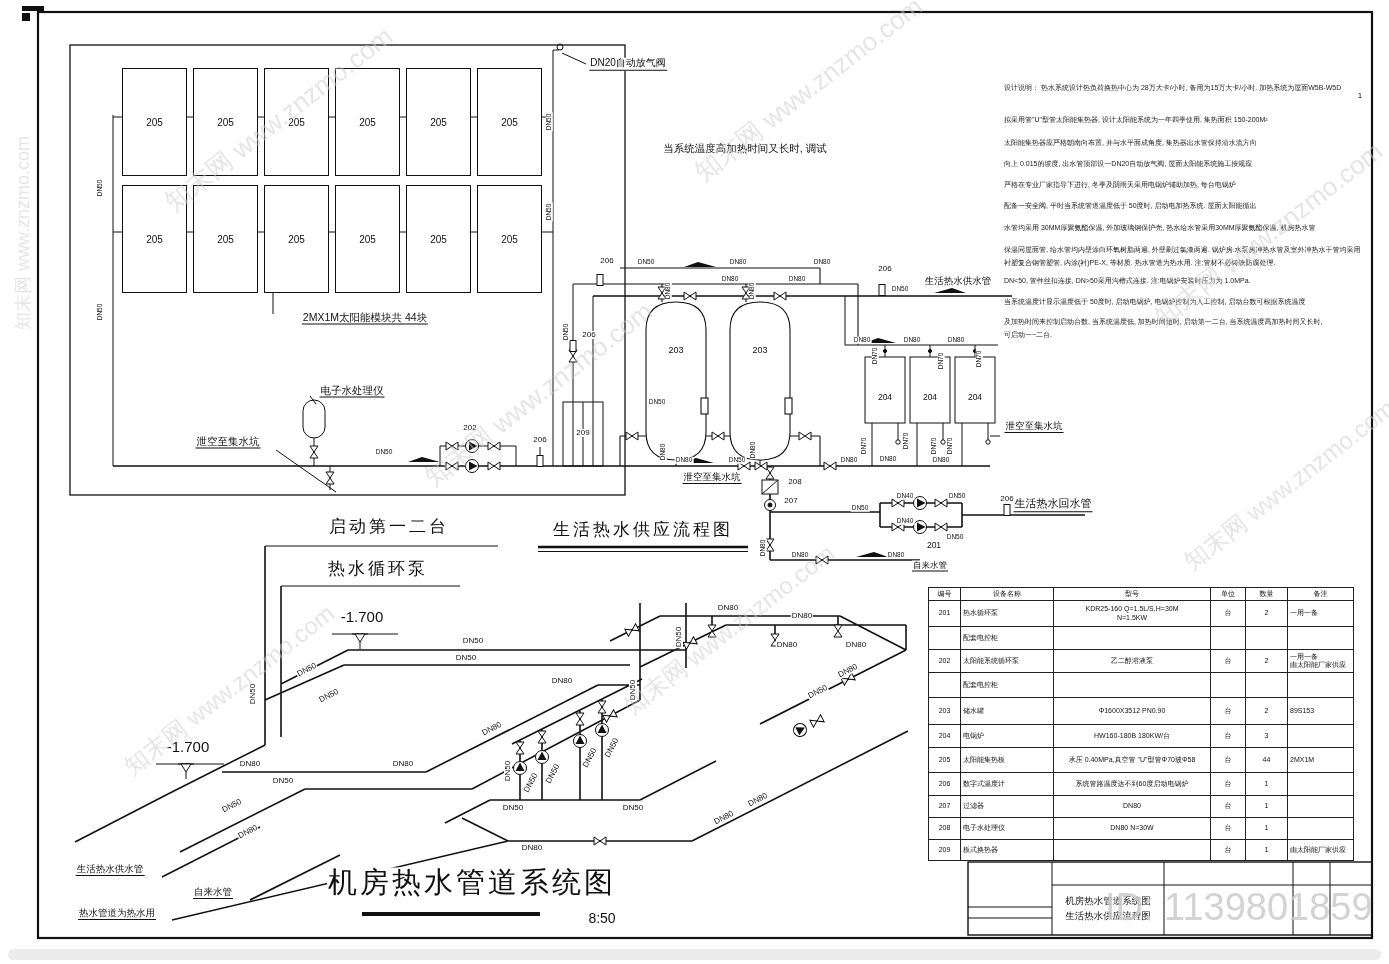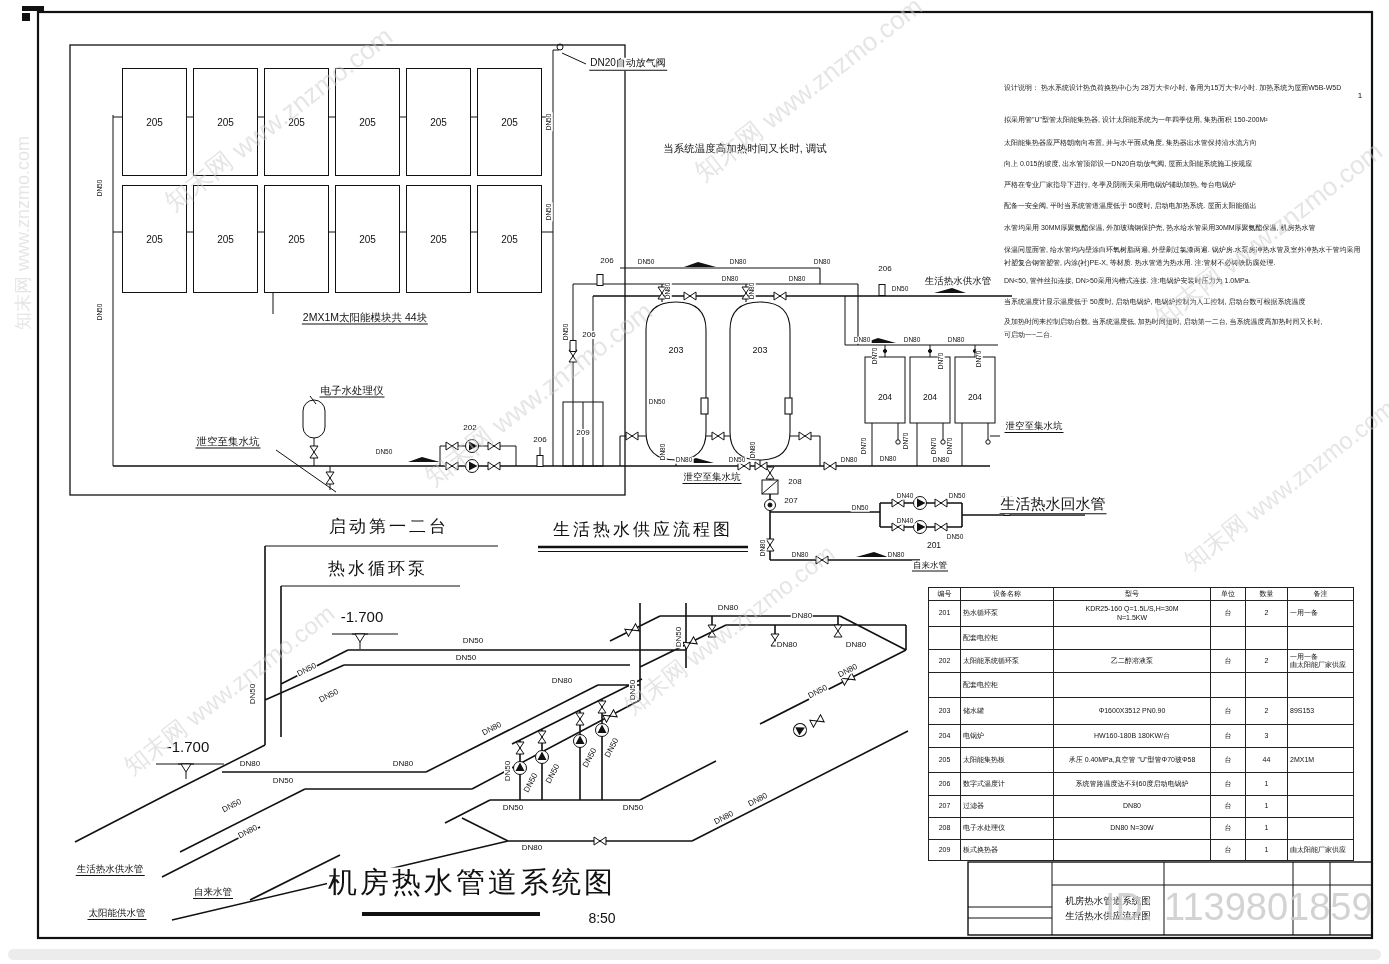--- a/index.html
+++ b/index.html
@@ -464,21 +464,21 @@
     <span class="lbl" style="left: 800px; top: 555px; font-size: 6.5px; transform: translate(-50%, -50%) rotate(0deg);">DN80</span>
     <span class="lbl" style="left: 896px; top: 555px; font-size: 6.5px; transform: translate(-50%, -50%) rotate(0deg);">DN80</span>
     <span class="lbl" style="left: 930px; top: 566px; font-size: 8.5px; transform: translate(-50%, -50%) rotate(0deg); border-bottom: 1px solid rgb(17, 17, 17); padding-bottom: 1.5px;">自来水管</span>
     <span class="lbl" style="left: 860px; top: 508px; font-size: 6.5px; transform: translate(-50%, -50%) rotate(0deg);">DN50</span>
     <span class="lbl" style="left: 905px; top: 496px; font-size: 6.5px; transform: translate(-50%, -50%) rotate(0deg);">DN40</span>
     <span class="lbl" style="left: 957px; top: 496px; font-size: 6.5px; transform: translate(-50%, -50%) rotate(0deg);">DN50</span>
     <span class="lbl" style="left: 905px; top: 521px; font-size: 6.5px; transform: translate(-50%, -50%) rotate(0deg);">DN40</span>
     <span class="lbl" style="left: 955px; top: 537px; font-size: 6.5px; transform: translate(-50%, -50%) rotate(0deg);">DN50</span>
     <span class="lbl" style="left: 934px; top: 545px; font-size: 8.5px; transform: translate(-50%, -50%) rotate(0deg);">201</span>
     <span class="lbl" style="left: 1007px; top: 499px; font-size: 8px; transform: translate(-50%, -50%) rotate(0deg);">206</span>
-    <span class="lbl" style="left: 1053px; top: 505px; font-size: 15px; transform: translate(-50%, -50%) rotate(0deg); border-bottom: 1px solid rgb(17, 17, 17); padding-bottom: 1.5px;">生活热水回水管</span>
+    <span class="lbl" style="left: 1053px; top: 505px; font-size: 11px; transform: translate(-50%, -50%) rotate(0deg); border-bottom: 1px solid rgb(17, 17, 17); padding-bottom: 1.5px;">生活热水回水管</span>
     <span class="lbl" style="left: 389px; top: 526px; font-size: 17px; transform: translate(-50%, -50%) rotate(0deg); letter-spacing: 3px;">启动第一二台</span>
     <span class="lbl" style="left: 378px; top: 568px; font-size: 17px; transform: translate(-50%, -50%) rotate(0deg); letter-spacing: 3px;">热水循环泵</span>
     <span class="lbl" style="left: 643px; top: 529px; font-size: 17px; transform: translate(-50%, -50%) rotate(0deg); letter-spacing: 3px;">生活热水供应流程图</span>
     <span class="lbl" style="left: 362px; top: 616px; font-size: 15px; transform: translate(-50%, -50%) rotate(0deg);">-1.700</span>
     <span class="lbl" style="left: 188px; top: 746px; font-size: 15px; transform: translate(-50%, -50%) rotate(0deg);">-1.700</span>
     <span class="lbl" style="left: 473px; top: 641px; font-size: 8px; transform: translate(-50%, -50%) rotate(0deg);">DN50</span>
     <span class="lbl" style="left: 466px; top: 658px; font-size: 8px; transform: translate(-50%, -50%) rotate(0deg);">DN50</span>
     <span class="lbl" style="left: 253px; top: 694px; font-size: 8px; transform: translate(-50%, -50%) rotate(-90deg);">DN50</span>
     <span class="lbl" style="left: 307px; top: 670px; font-size: 8px; transform: translate(-50%, -50%) rotate(-27deg);">DN50</span>
     <span class="lbl" style="left: 329px; top: 696px; font-size: 8px; transform: translate(-50%, -50%) rotate(-27deg);">DN50</span>
@@ -502,21 +502,21 @@
     <span class="lbl" style="left: 856px; top: 645px; font-size: 8px; transform: translate(-50%, -50%) rotate(0deg);">DN80</span>
     <span class="lbl" style="left: 633px; top: 690px; font-size: 8px; transform: translate(-50%, -50%) rotate(-90deg);">DN50</span>
     <span class="lbl" style="left: 679px; top: 637px; font-size: 8px; transform: translate(-50%, -50%) rotate(-90deg);">DN50</span>
     <span class="lbl" style="left: 562px; top: 681px; font-size: 8px; transform: translate(-50%, -50%) rotate(0deg);">DN80</span>
     <span class="lbl" style="left: 848px; top: 671px; font-size: 8px; transform: translate(-50%, -50%) rotate(-27deg);">DN80</span>
     <span class="lbl" style="left: 818px; top: 692px; font-size: 8px; transform: translate(-50%, -50%) rotate(-27deg);">DN50</span>
     <span class="lbl" style="left: 232px; top: 806px; font-size: 8px; transform: translate(-50%, -50%) rotate(-27deg);">DN50</span>
     <span class="lbl" style="left: 248px; top: 832px; font-size: 8px; transform: translate(-50%, -50%) rotate(-27deg);">DN80</span>
     <span class="lbl" style="left: 110px; top: 870px; font-size: 9.5px; transform: translate(-50%, -50%) rotate(0deg); border-bottom: 1px solid rgb(17, 17, 17); padding-bottom: 1.5px;">生活热水供水管</span>
     <span class="lbl" style="left: 213px; top: 893px; font-size: 9.5px; transform: translate(-50%, -50%) rotate(0deg); border-bottom: 1px solid rgb(17, 17, 17); padding-bottom: 1.5px;">自来水管</span>
-    <span class="lbl" style="left: 117px; top: 914px; font-size: 9.5px; transform: translate(-50%, -50%) rotate(0deg); border-bottom: 1px solid rgb(17, 17, 17); padding-bottom: 1.5px;">太阳能供水管</span>
+    <span class="lbl" style="left: 117px; top: 914px; font-size: 9.5px; transform: translate(-50%, -50%) rotate(0deg); border-bottom: 1px solid rgb(17, 17, 17); padding-bottom: 1.5px;">热水管道为热水用</span>
     <span class="lbl" style="left: 472px; top: 882px; font-size: 29px; transform: translate(-50%, -50%) rotate(0deg); letter-spacing: 3px;">机房热水管道系统图</span>
     <span class="lbl" style="left: 602px; top: 918px; font-size: 14px; transform: translate(-50%, -50%) rotate(0deg);">8:50</span>
     <span class="lbl" style="left: 1360px; top: 96px; font-size: 8px; transform: translate(-50%, -50%) rotate(0deg);">1</span>
     <div class="note-line" style="left: 1004px; top: 84px;">设计说明：  热水系统设计热负荷换热中心为 28万大卡/小时, 备用为15万大卡/小时. 加热系统为屋面W5B-W5D</div>
     <div class="note-line" style="left: 1004px; top: 116px;">拟采用管"U"型管太阳能集热器, 设计太阳能系统为一年四季使用, 集热面积 150-200M²</div>
     <div class="note-line" style="left: 1004px; top: 139px;">太阳能集热器应严格朝南向布置, 并与水平面成角度, 集热器出水管保持沿水流方向</div>
     <div class="note-line" style="left: 1004px; top: 160px;">向上 0.015的坡度, 出水管顶部设一DN20自动放气阀, 屋面太阳能系统施工按规应</div>
     <div class="note-line" style="left: 1004px; top: 181px;">严格在专业厂家指导下进行, 冬季及阴雨天采用电锅炉辅助加热, 每台电锅炉</div>
     <div class="note-line" style="left: 1004px; top: 202px;">配备一安全阀, 平时当系统管道温度低于 50度时, 启动电加热系统. 屋面太阳能循出</div>
     <div class="note-line" style="left: 1004px; top: 224px;">水管均采用 30MM厚聚氨酯保温, 外加玻璃钢保护壳, 热水给水管采用30MM厚聚氨酯保温, 机房热水管</div>

